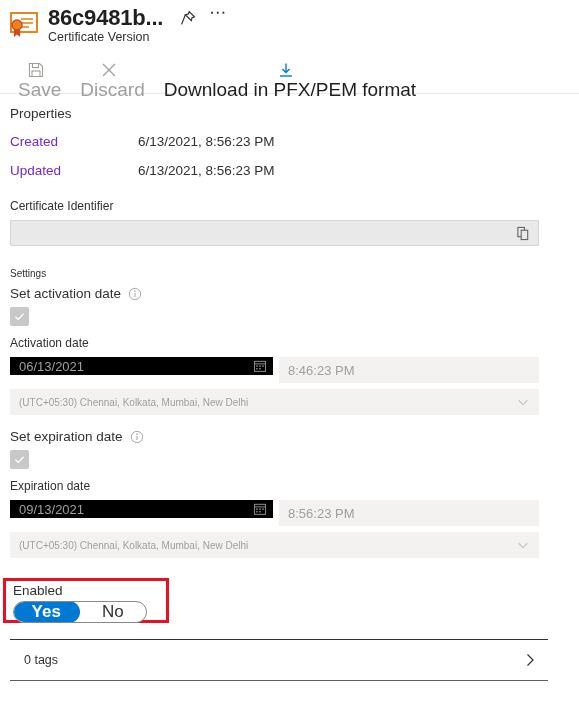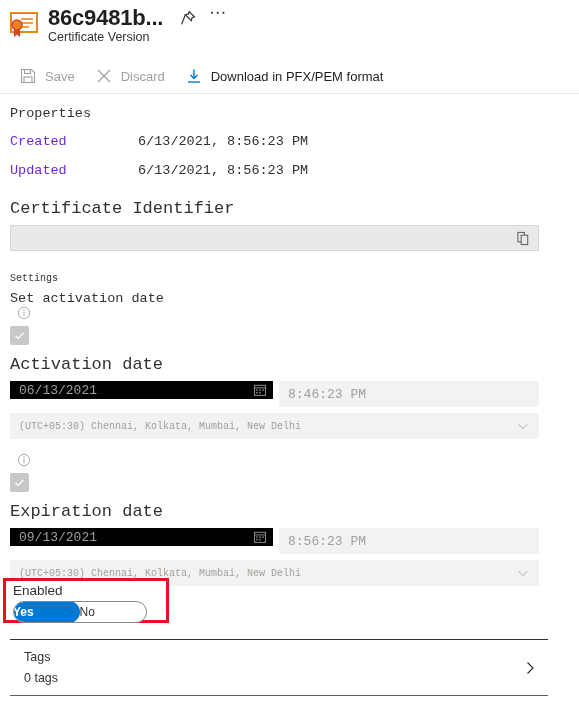--- a/index.html
+++ b/index.html
@@ -83,23 +83,24 @@
     padding: 0 0 0 14px;
     border-bottom: 1px solid #edebe9;
     margin-top: 7px;
   }
   .cmd {
     display: flex;
     align-items: center;
     height: 30px;
     padding: 0 9px 0 4px;
     margin-right: 6px;
-    font-size: 13px;
+    font-size: 19px;
     cursor: pointer;
     white-space: nowrap;
+    flex-direction: column;
   }
   .cmd.disabled {
     color: #a19f9d;
     cursor: default;
   }
   .cmd.enabled {
     color: #201f1e;
   }
   .cmd .ci {
     width: 20px;
@@ -107,21 +108,20 @@
     margin-right: 7px;
     display: flex;
     align-items: center;
     justify-content: center;
     flex: none;
   }
 
   
   .content {
     padding: 12px 40px 0 10px;
-    font-family: Liberation Mono, monospace;
   }
   .section-title {
     font-size: 13.5px;
     color: #323130;
     margin: 0 0 6px 0;
   }
   .prop-row {
     display: flex;
     align-items: center;
     height: 29px;
@@ -130,21 +130,21 @@
   .prop-key {
     width: 128px;
     color: #6d28d9;
     flex: none;
   }
   .prop-val {
     color: #323130;
   }
 
   .field-label {
-    font-size: 17px;
+    font-size: 12px;
     color: #323130;
     margin: 14px 0 7px 0;
   }
   .field-label.tight { margin-top: 10px; }
 
   .readonly-box {
     height: 26px;
     background: #e9e9e9;
     border: 1px solid #d6d6d6;
     border-radius: 1px;
@@ -164,24 +164,24 @@
   }
 
   
   .settings-head {
     font-size: 10px;
     color: #323130;
     margin: 22px 0 7px 0;
   }
   .inline-label {
     display: flex;
+    align-items: center;
     font-size: 13.5px;
     color: #323130;
     margin-bottom: 6px;
-    flex-direction: column;
   }
   .info-icon {
     margin-left: 7px;
     width: 14px;
     height: 14px;
     display: inline-flex;
     align-items: center;
     justify-content: center;
     cursor: pointer;
   }
@@ -277,21 +277,22 @@
     border-radius: 11px;
     display: flex;
     align-items: center;
     background: #ffffff;
     box-sizing: border-box;
     cursor: pointer;
     overflow: hidden;
   }
   .toggle-opt {
     flex: 1;
-    font-size: 12px;
+    text-align: center;
+    font-size: 17px;
     line-height: 20px;
     height: 20px;
   }
   .toggle-opt.on {
     background: #0078d4;
     color: #ffffff;
     font-weight: bold;
     border-radius: 11px;
     margin: -1px 0 -1px -1px;
     height: 22px;
@@ -484,20 +485,21 @@
   <div class="tz-select">
     <span class="tztext">(UTC+05:30) Chennai, Kolkata, Mumbai, New Delhi</span>
     <span class="chev-down">
       <svg width="14" height="14" viewBox="0 0 16 16">
         <path d="M3 6 L8 11 L13 6" fill="none" stroke="#c8c6c4" stroke-width="1.3"></path>
       </svg>
     </span>
   </div>
 
   <div class="inline-label" style="margin-top:14px;">
+    <span>Set expiration date</span>
     <span class="info-icon">
       <svg width="14" height="14" viewBox="0 0 16 16">
         <circle cx="8" cy="8" r="6.5" fill="none" stroke="#a19f9d" stroke-width="1"></circle>
         <circle cx="8" cy="4.8" r="0.9" fill="#a19f9d"></circle>
         <line x1="8" y1="6.8" x2="8" y2="11.5" stroke="#a19f9d" stroke-width="1.1"></line>
       </svg>
     </span>
   </div>
 
   <div class="checkbox-disabled">
@@ -546,21 +548,20 @@
 <div class="enabled-wrap">
   <div class="enabled-label">Enabled</div>
   <div class="toggle">
     <div class="toggle-opt on">Yes</div>
     <div class="toggle-opt off">No</div>
   </div>
 </div>
 
 <div class="tags-section">
   <div class="tags-text">
-    <div class="tags-title">Tags</div>
     <div class="tags-count">0 tags</div>
   </div>
   <span class="chev-right">
     <svg width="16" height="16" viewBox="0 0 16 16">
       <path d="M5.5 2.5 L11 8 L5.5 13.5" fill="none" stroke="#323130" stroke-width="1.2"></path>
     </svg>
   </span>
 </div>
 
 </body></html>

